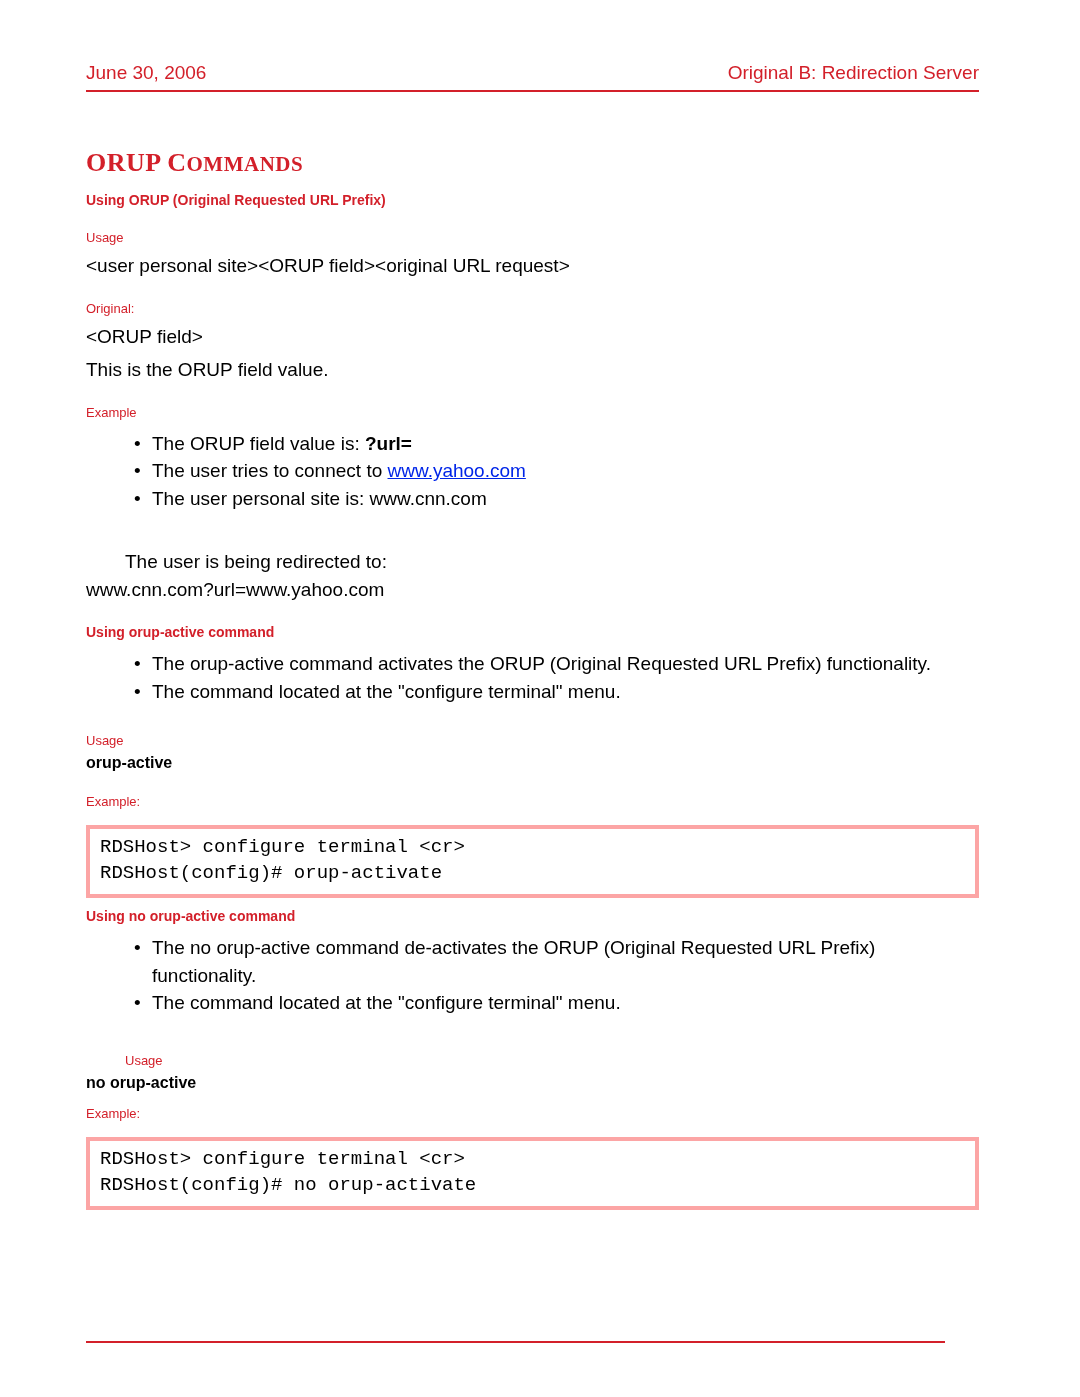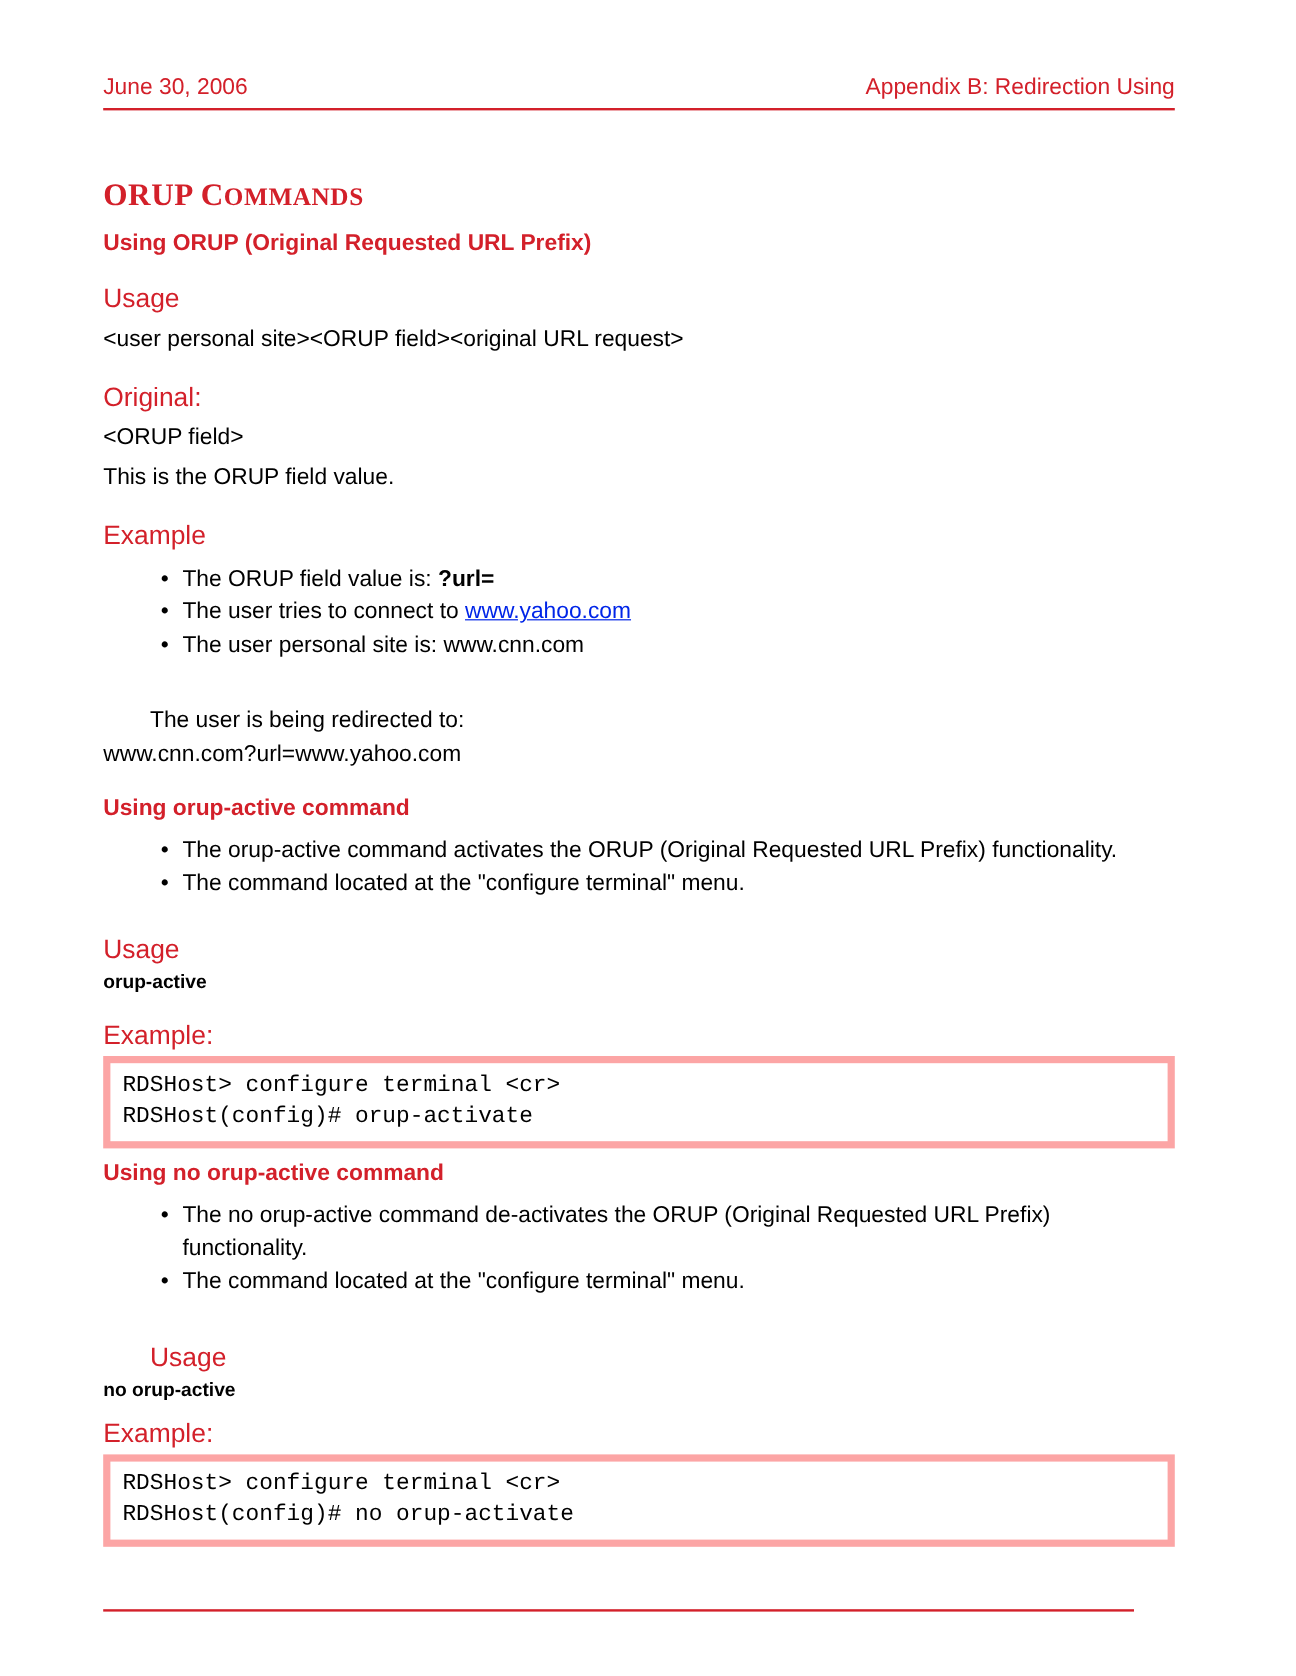--- a/index.html
+++ b/index.html
@@ -2,45 +2,45 @@
 <html><head>
 <meta charset="utf-8">
 <style>
   * { box-sizing: border-box; margin: 0; padding: 0; }
   html, body { width: 1080px; height: 1397px; background: #fff; font-family: Arial, Helvetica, sans-serif; color: #000; }
   .page { position: relative; width: 1031px; height: 1397px; padding: 62px 52px 0 86px; }
   .header-row { display: flex; justify-content: space-between; font-size: 19px; color: #d3202a; }
   .header-rule { border: none; border-top: 2px solid #d3202a; margin-top: 6px; }
   .section-title { font-family: Liberation Serif, serif; font-size: 26px; color: #d3202a; font-weight: bold; margin-top: 56px; letter-spacing: 0.5px; }
   .section-title .smallcaps { font-size: 21px; letter-spacing: 0.5px; }
-  .subheading-red-bold { color: #d3202a; font-weight: bold; font-size: 19px; margin-top: 14px; }
-  .red-label { color: #d3202a; font-size: 22px; margin-top: 22px; }
+  .subheading-red-bold { color: #d3202a; font-weight: bold; font-size: 14px; margin-top: 14px; }
+  .red-label { color: #d3202a; font-size: 13px; margin-top: 22px; }
   .body-text { font-size: 19px; margin-top: 8px; line-height: 1.35; }
   .body-text-tight { font-size: 19px; margin-top: 4px; line-height: 1.25; }
   .bold-black { font-weight: bold; font-size: 16px; margin-top: 6px; }
   ul.bullets { list-style: none; margin-top: 10px; padding-left: 48px; }
   ul.bullets li { font-size: 19px; line-height: 1.45; position: relative; padding-left: 18px; }
   ul.bullets li::before { content: "•"; position: absolute; left: 0; top: 0; }
   .link { color: #0025e8; text-decoration: underline; }
-  .code-box { border: 6px solid #fca5a5; padding: 6px 10px 8px 10px; margin-top: 4px; font-family: "Courier New", Courier, monospace; font-size: 19px; line-height: 1.35; white-space: pre; }
+  .code-box { border: 4px solid #fca5a5; padding: 6px 10px 8px 10px; margin-top: 16px; font-family: "Courier New", Courier, monospace; font-size: 19px; line-height: 1.35; white-space: pre; }
   .footer { position: absolute; left: 86px; right: 86px; bottom: 54px; }
   .footer-rule { border: none; border-top: 2px solid #d3202a; }
   .footer-row { display: flex; justify-content: space-between; font-size: 19px; color: #d3202a; margin-top: 6px; }
   .sp-22 { margin-top: 22px; }
   .sp-28 { margin-top: 28px; }
   .sp-36 { margin-top: 36px; margin-left: 39px; }
 </style>
 </head>
 <body>
 
 <div class="page">
 
   <div class="header-row">
     <span>June 30, 2006</span>
-    <span>Appendix B: Redirection Using</span>
+    <span>Original B: Redirection Server</span>
   </div>
   <hr class="header-rule">
 
   <div class="section-title">
     <span>ORUP C</span><span class="smallcaps">OMMANDS</span>
   </div>
 
   <div class="subheading-red-bold">Using ORUP (Original Requested URL Prefix)</div>
 
   <div class="red-label">Usage</div>

